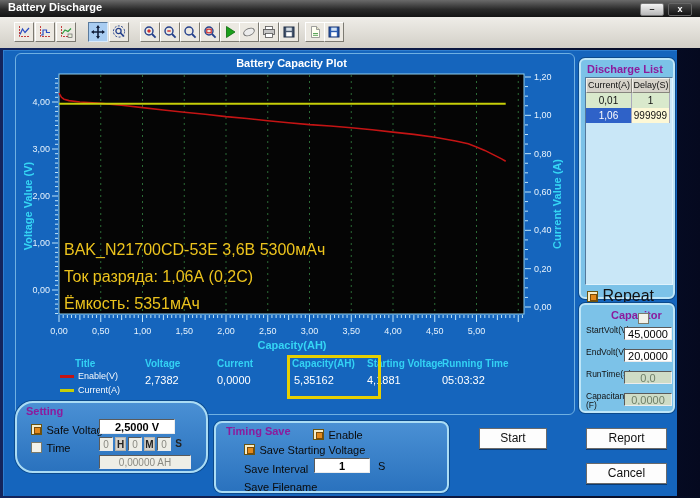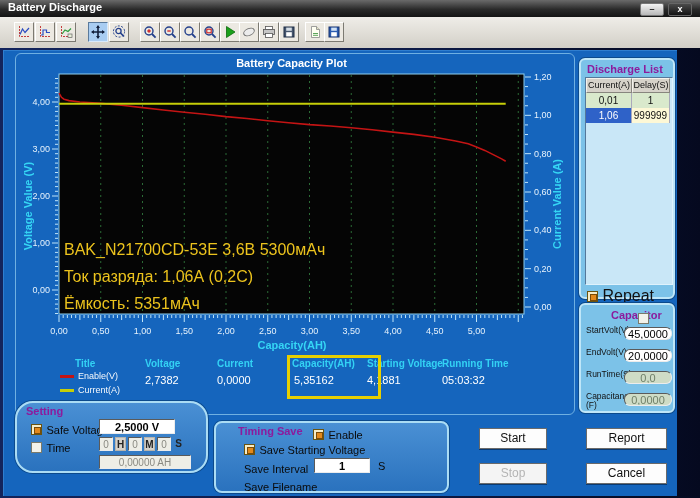--- a/index.html
+++ b/index.html
@@ -61,29 +61,29 @@
   .lv-green{background:#d9e9cc;}
   .lv-cream{background:#fdf8d6;}
   .lv-sel{background:#2f62c8;color:#fff;}
   #repeat-row{position:absolute;left:6px;top:227px;height:13px;}
   #repeat-row .cblabel{font-size:16px;color:#111;}
 
   #capacitor{left:575px;top:252px;width:96px;height:110px;}
   #capacitor .ptitle{position:absolute;left:6px;top:4px;margin-left:24px;}
   .cap-row{position:absolute;left:4px;width:88px;height:20px;}
   .cap-label{position:absolute;left:1px;top:1px;width:44px;font-size:8.5px;color:#111;line-height:9px;}
-  .cap-inp{right:1px;left:auto;width:48px;height:13px;font-size:10px;border-radius:6px;}
+  .cap-inp{right:1px;left:auto;width:48px;height:13px;font-size:10px;}
 
   
   .gbox{position:absolute;background:linear-gradient(#4a90d4,#2a72be);border:2px solid #abdcf4;
     border-radius:8px;box-shadow:0 0 0 1px #0c4a8c;box-sizing:border-box;}
   #setting{left:11px;top:350px;width:193px;height:72px;border-radius:18px;}
   #setting .ptitle{position:absolute;left:9px;top:2px;}
   #timing{left:210px;top:370px;width:235px;height:72px;}
-  #timing .ptitle{position:absolute;left:22px;top:2px;}
+  #timing .ptitle{position:absolute;left:10px;top:2px;}
   .cb{display:inline-block;width:11px;height:11px;background:#f2f2ea;border:1px solid #7a7a6a;
     box-sizing:border-box;vertical-align:middle;}
   .cb.checked{background:#f6edc8;border-color:#6a5410;}
   .cb.checked::after{content:"";display:block;width:5px;height:5px;margin:2px;background:#e2891c;border:1px solid #7a4c08;}
   .row{position:absolute;height:15px;}
   .flabel{font-size:11px;color:#0a0a0a;vertical-align:middle;}
   .inp{position:absolute;box-sizing:border-box;border:1px solid;border-color:#5a5a5a #ececec #ececec #5a5a5a;
     background:#fff;font-family:"Liberation Sans",sans-serif;font-size:11px;text-align:center;padding:0;color:#000;}
   .inp.b{font-weight:bold;}
   .inp.dis{background:#eeeee6;color:#8a8a82;}
@@ -574,18 +574,17 @@
         </div>
         <input class="inp b" style="left: 98px; top: 35px; width: 56px; height: 15px;" readonly="" value="1">
         <span class="flabel" style="position:absolute;left:162px;top:37px;">S</span>
         <div class="row" style="left:28px;top:54px;">
           <span class="flabel">Save Filename</span>
         </div>
       </div>
 
       <div id="btn-start" class="abtn">Start</div>
       <div id="btn-report" class="abtn">Report</div>
-      <div id="btn-stop" class="abtn disabled">Stop</div>
       <div id="btn-cancel" class="abtn">Cancel</div>
 
     </div>
   </div>
 </div>
 
 </body></html>

